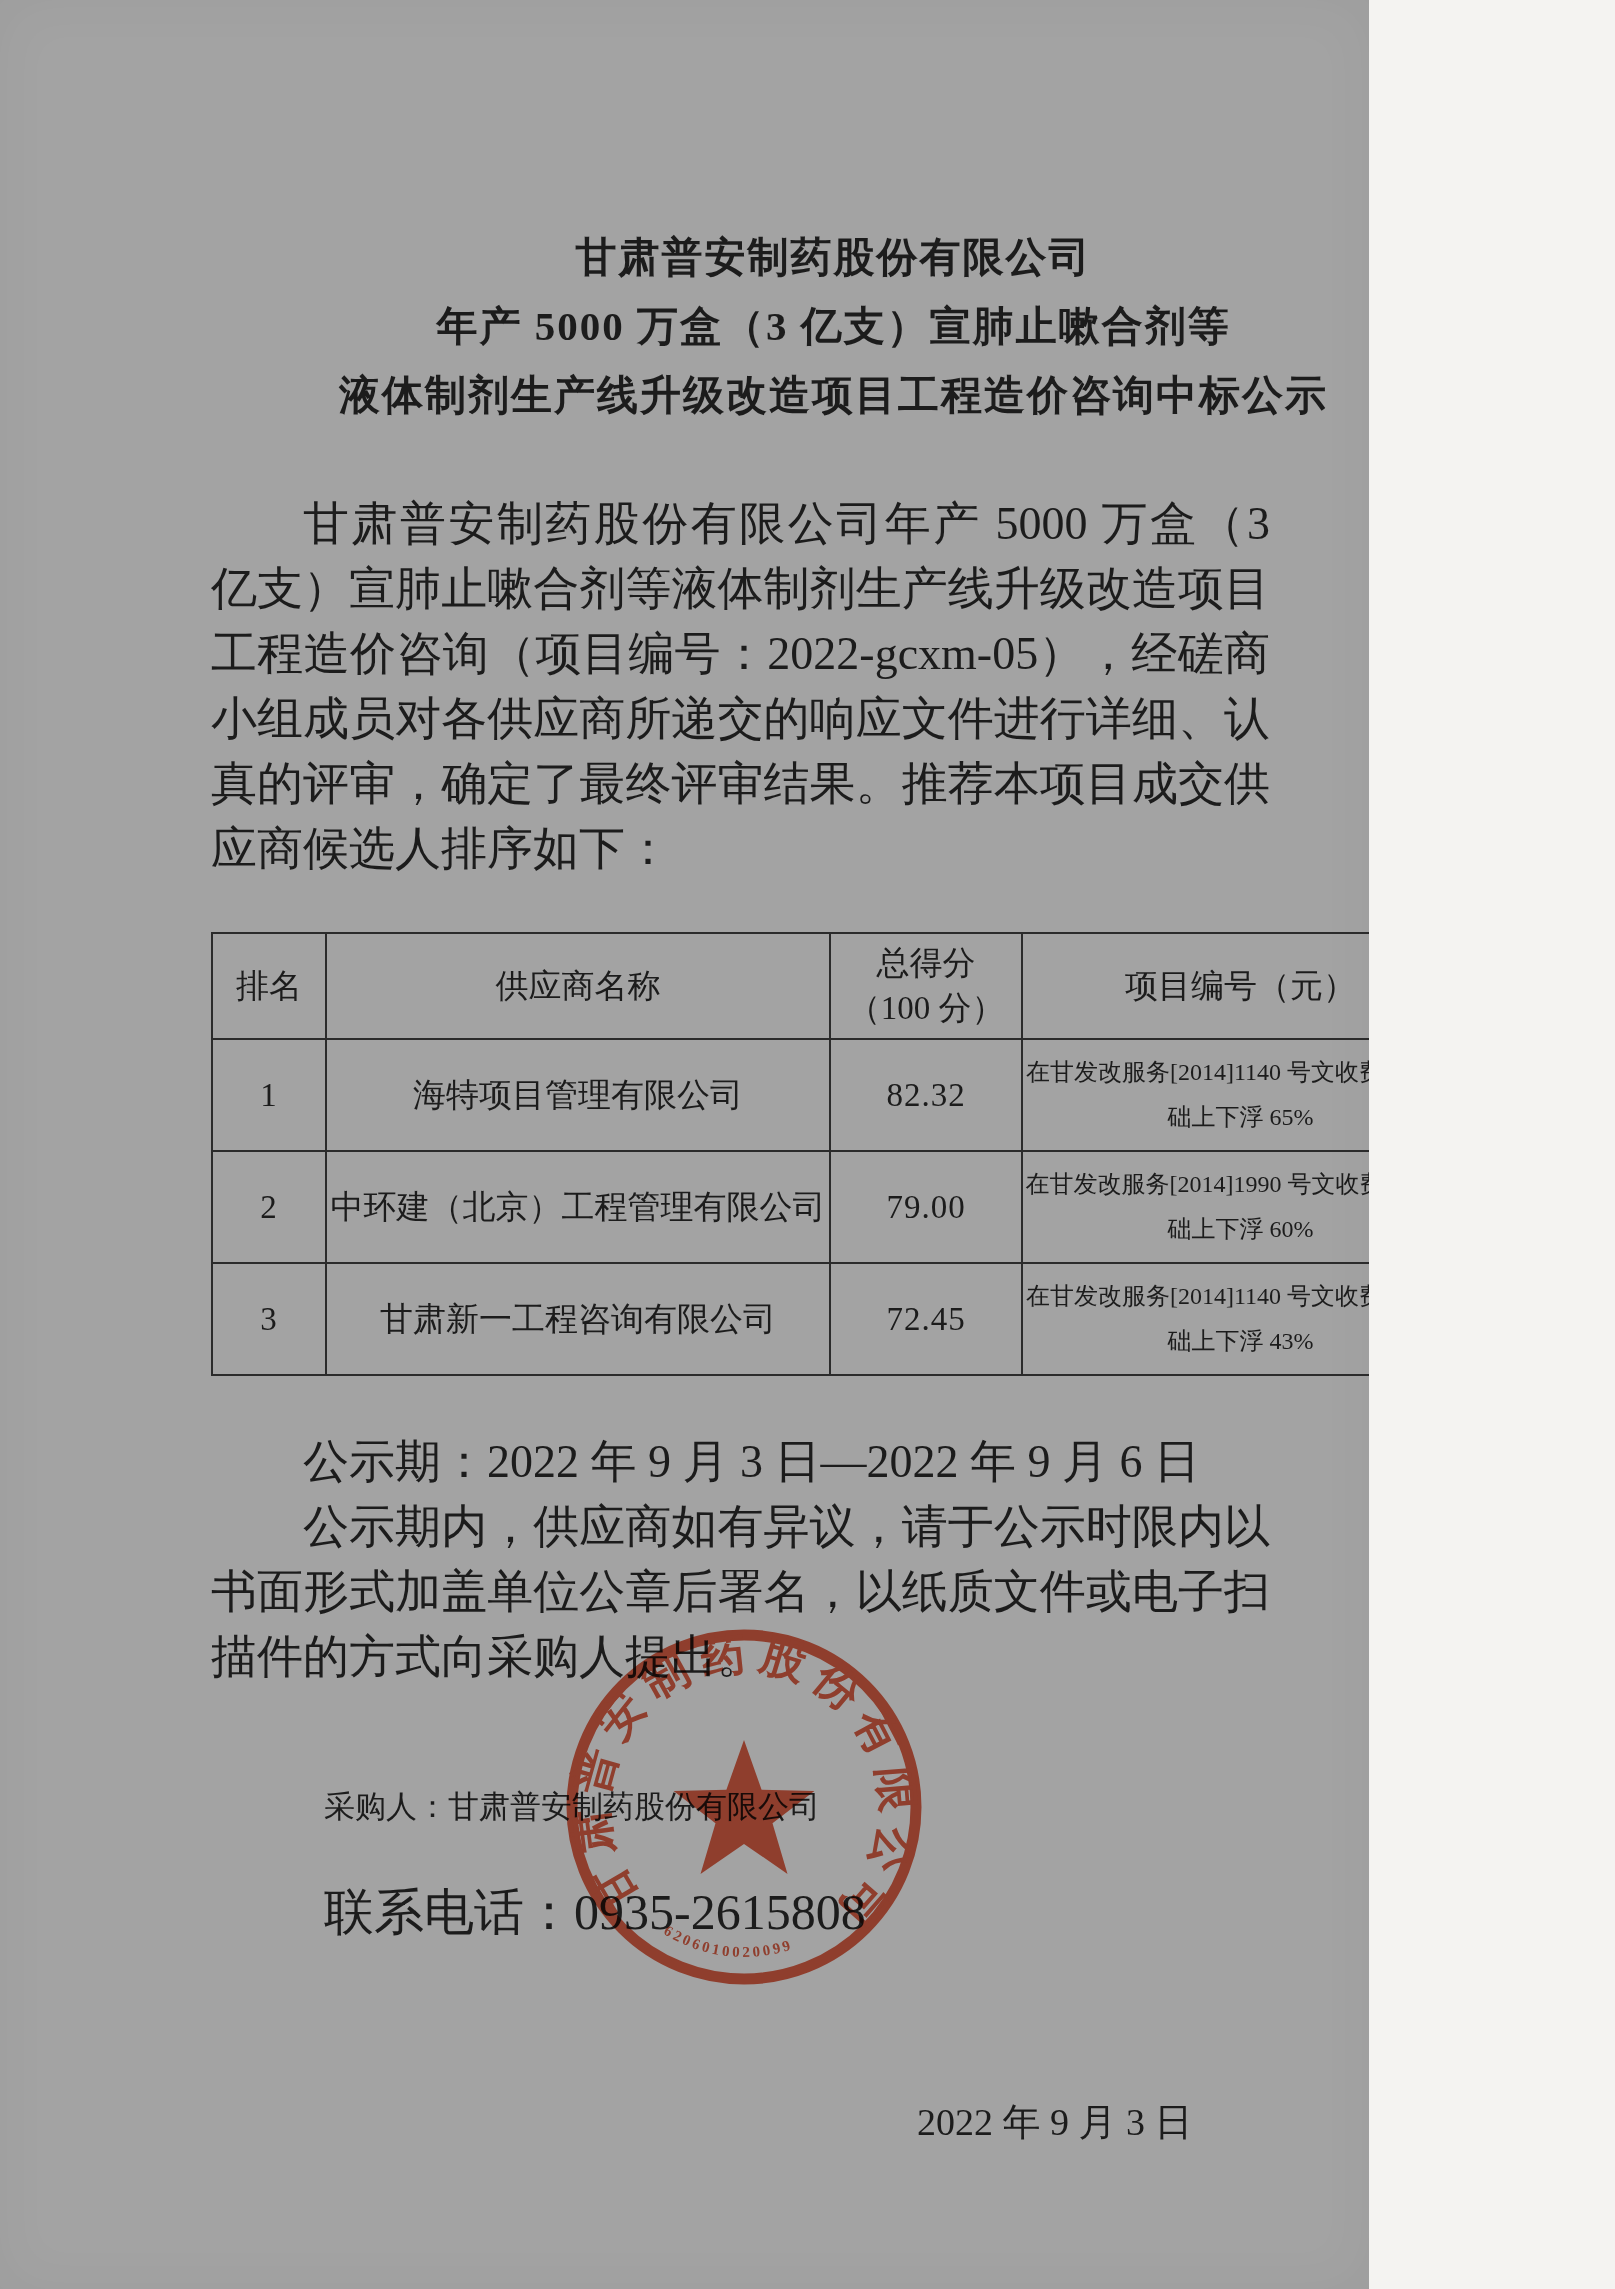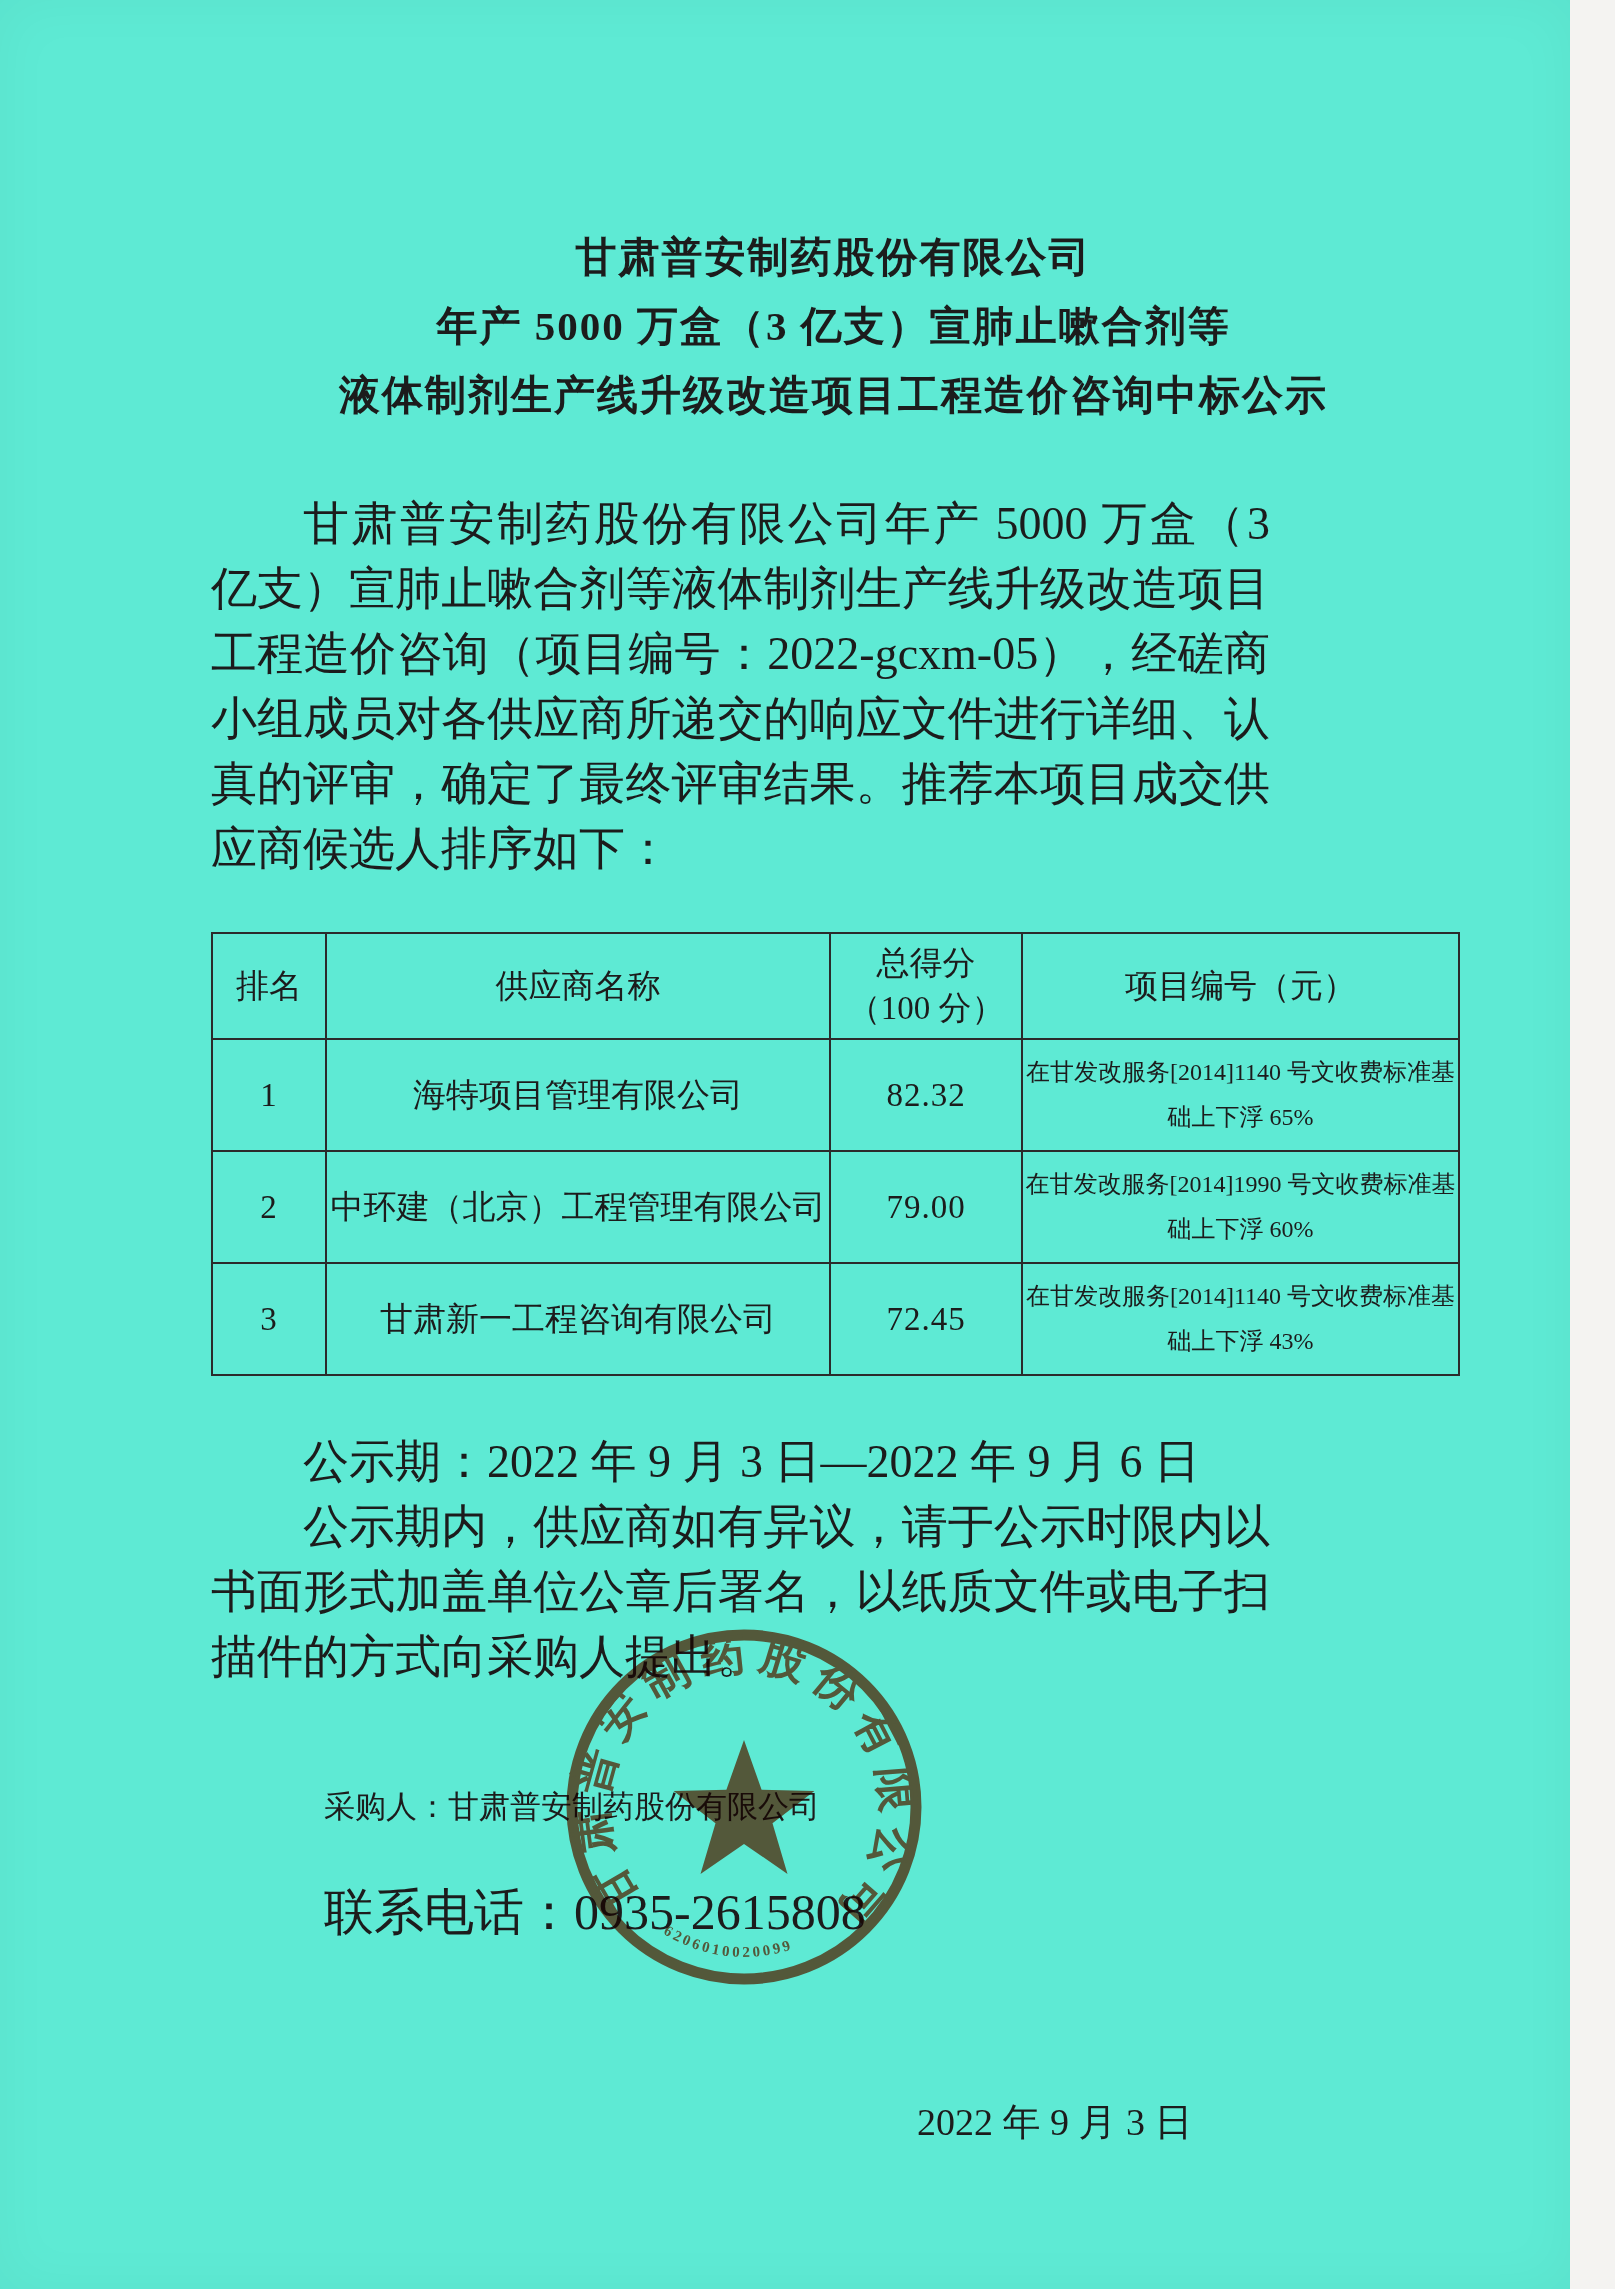--- a/index.html
+++ b/index.html
@@ -4,22 +4,22 @@
 <style>
   html,body{margin:0;padding:0;}
   body{
     width:1615px;height:2290px;
     background:#f4f3f1;
     font-family:"Liberation Serif","DejaVu Serif",serif;
     color:#1c1c1c;
   }
   .page{
     position:relative;
-    width:1570px;height:2290px;
-    background:#5eead4;
+    width:1369px;height:2290px;
+    background:#a3a3a3;
     overflow:hidden;
     box-shadow:inset 0 0 59px rgba(0,0,0,0.04);
   }
   .content{
     position:relative;
     padding:223px 147px 0 211px;
   }
   .title-block{
     width:1245px;
     text-align:center;

